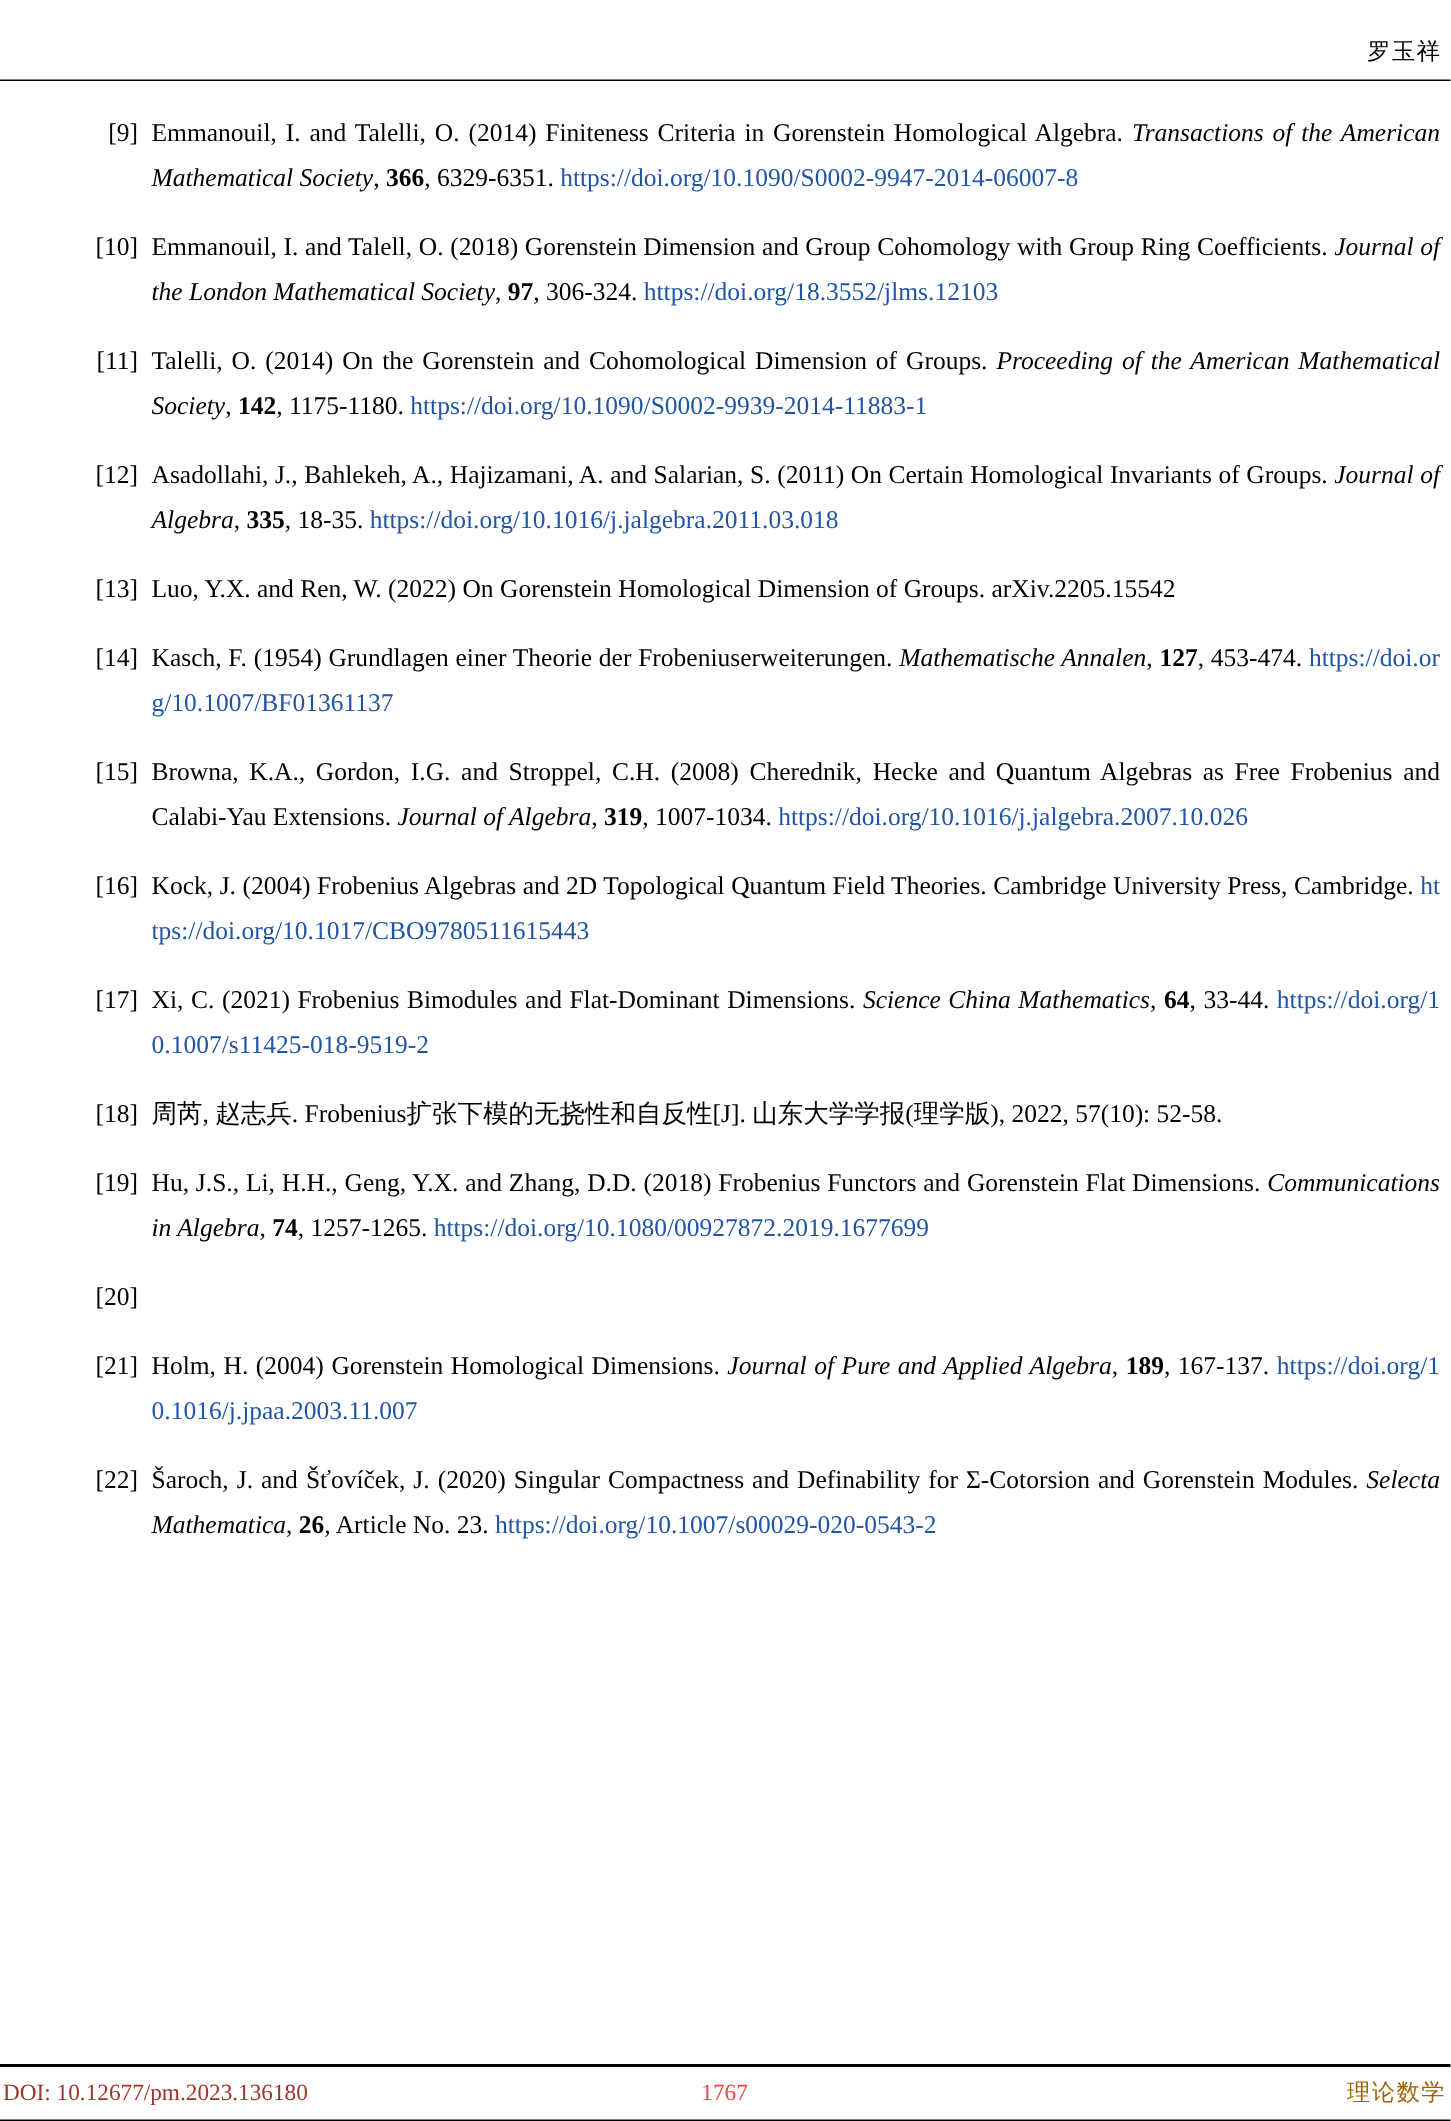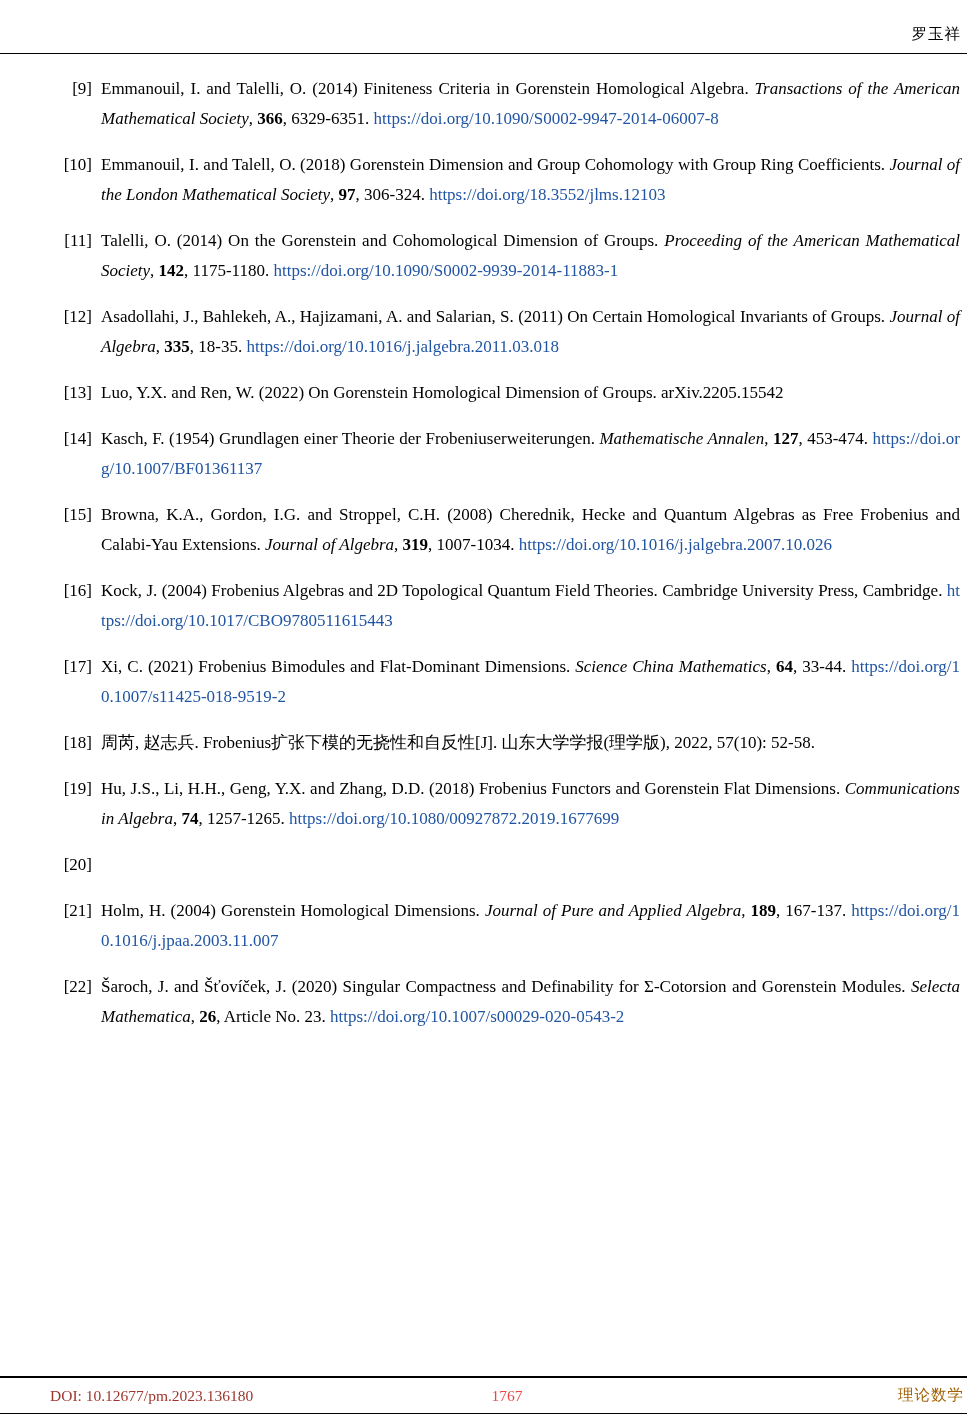--- a/index.html
+++ b/index.html
@@ -73,21 +73,20 @@
     left: 0; right: 0; bottom: 0;
   }
   .footer-rule-top {
     border-top: 2px solid #000000;
   }
   .footer-row {
     display: flex;
     align-items: center;
     padding: 7px 3px 7px 2px;
     font-size: 15.5px;
-    margin-left: 48px;
   }
   .footer-doi {
     flex: 1;
     color: #9e342b;
     text-align: left;
   }
   .footer-page {
     flex: 0 0 auto;
     color: #ef4444;
     text-align: center;

